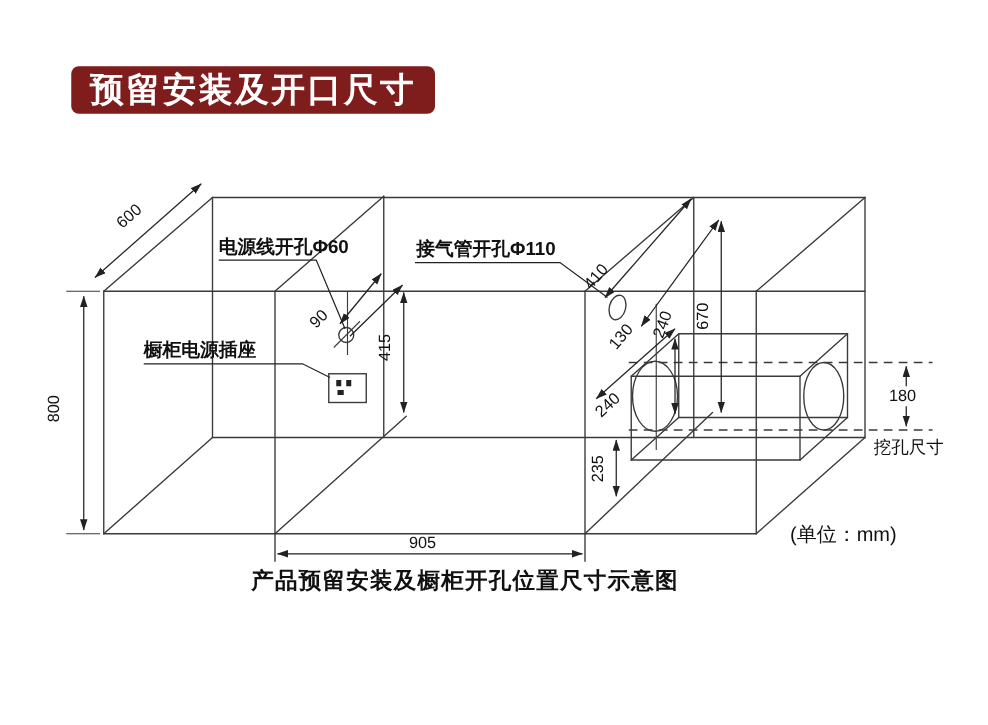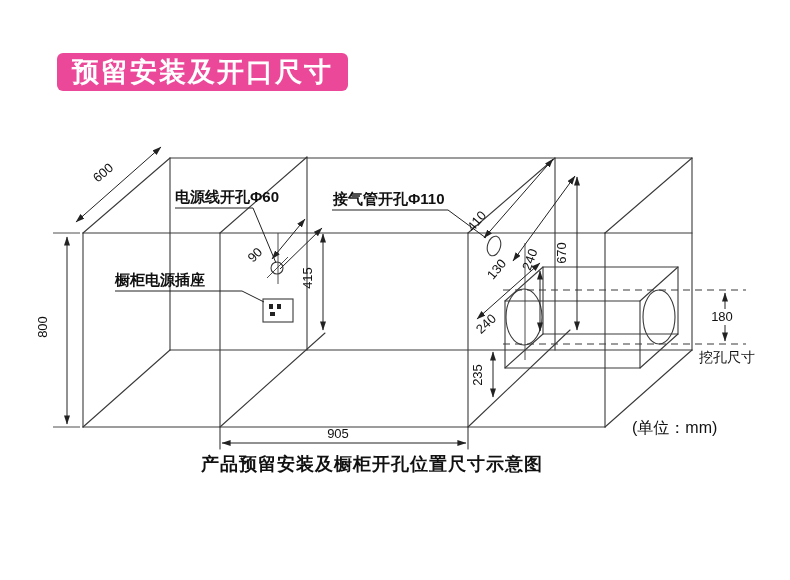--- a/index.html
+++ b/index.html
@@ -1,19 +1,19 @@
 <!DOCTYPE html>
 <html><head>
 <meta charset="utf-8">
 <style>
   html,body{margin:0;padding:0;background:#ffffff;}
   body{width:790px;height:580px;position:relative;overflow:hidden;
        font-family:"Liberation Sans","DejaVu Sans",sans-serif;}
   .banner{position:absolute;left:57px;top:53px;height:38px;
-          background:#ec4899;border-radius:6px;color:#fff;
+          background:#7f1d1d;border-radius:6px;color:#fff;
           font-size:27px;font-weight:bold;line-height:38px;
           padding:0 15px;letter-spacing:2px;white-space:nowrap;}
   svg{position:absolute;left:0;top:0;}
   .s{stroke:#3a3a3a;stroke-width:1.1;fill:none;stroke-linecap:round;}
   .thin{stroke:#3a3a3a;stroke-width:0.9;fill:none;}
   .dash{stroke:#3a3a3a;stroke-width:1.2;fill:none;stroke-dasharray:7 5;}
   .d{stroke:#222;stroke-width:1;fill:none;}
   .t{font-size:13px;fill:#111;}
   .lbl{font-size:15px;font-weight:600;fill:#111;}
   .cap{font-size:18px;font-weight:600;fill:#111;letter-spacing:1px;}

